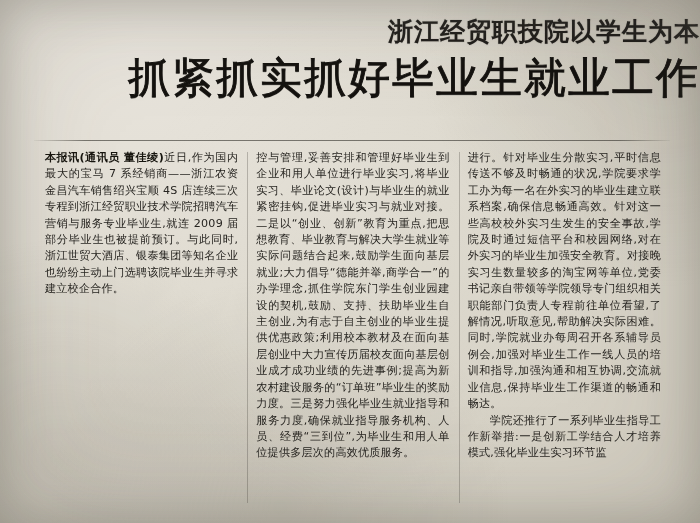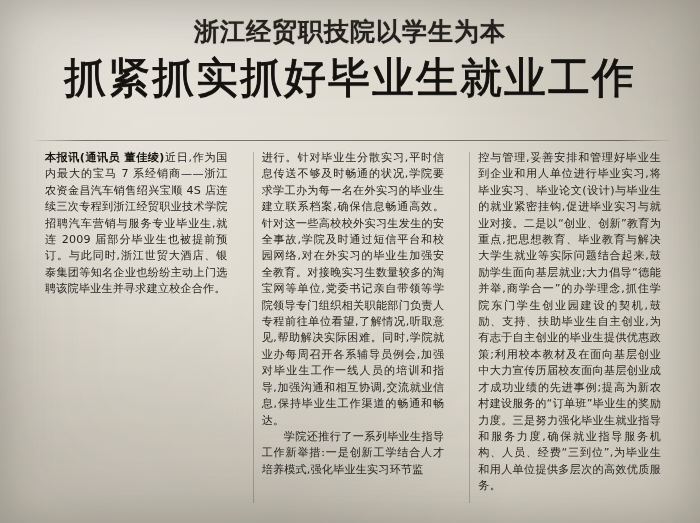--- a/index.html
+++ b/index.html
@@ -35,21 +35,21 @@
     inset: 0;
     pointer-events: none;
     box-shadow: inset 0 0 48px rgba(90,85,75,.35), inset 0 0 120px rgba(90,85,75,.18);
   }
 
   
   .head-wrap {
     position: absolute;
     left: 0; right: 0;
     top: 18px;
-    text-align: center;
+    text-align: right;
   }
   .kicker {
     font-family: "DejaVu Sans", "Liberation Sans", sans-serif;
     font-size: 25px;
     font-weight: 700;
     letter-spacing: 1px;
     color: #201e1b;
     line-height: 1.15;
     text-shadow: 0 0 1px rgba(40,38,34,.5);
   }
@@ -75,21 +75,21 @@
   }
 
   
   .cols {
     position: absolute;
     left: 36px;
     right: 30px;
     top: 150px;
     bottom: 16px;
     display: flex;
-    gap: 16px;
+    gap: 0;
   }
   .col {
     position: relative;
     flex: 1 1 0;
     padding: 0 9px;
     font-size: 11.1px;
     line-height: 16.4px;
     text-align: justify;
     text-justify: inter-character;
     color: #262420;
@@ -131,25 +131,25 @@
 
   <div class="rule"></div>
 
   <div class="cols">
 
     <div class="col blur">
       <p class="noindent"><span class="byline">本报讯(通讯员 董佳绫)</span><span>近日,作为国内最大的宝马 7 系经销商——浙江农资金昌汽车销售绍兴宝顺 4S 店连续三次专程到浙江经贸职业技术学院招聘汽车营销与服务专业毕业生,就连 2009 届部分毕业生也被提前预订。与此同时,浙江世贸大酒店、银泰集团等知名企业也纷纷主动上门选聘该院毕业生并寻求建立校企合作。</span></p>
     </div>
 
     <div class="col blur">
-      <p class="noindent">进行。针对毕业生分散实习,平时信息传送不够及时畅通的状况,学院要求学工办为每一名在外实习的毕业生建立联系档案,确保信息畅通高效。针对这一些高校校外实习生发生的安全事故,学院及时通过短信平台和校园网络,对在外实习的毕业生加强安全教育。对接晚实习生数量较多的淘宝网等单位,党委书记亲自带领等学院领导专门组织相关职能部门负责人专程前往单位看望,了解情况,听取意见,帮助解决实际困难。同时,学院就业办每周召开各系辅导员例会,加强对毕业生工作一线人员的培训和指导,加强沟通和相互协调,交流就业信息,保持毕业生工作渠道的畅通和畅达。</p>
-      <p>学院还推行了一系列毕业生指导工作新举措:一是创新工学结合人才培养模式,强化毕业生实习环节监</p>
+      <p class="noindent">控与管理,妥善安排和管理好毕业生到企业和用人单位进行毕业实习,将毕业实习、毕业论文(设计)与毕业生的就业紧密挂钩,促进毕业实习与就业对接。二是以“创业、创新”教育为重点,把思想教育、毕业教育与解决大学生就业等实际问题结合起来,鼓励学生面向基层就业;大力倡导“德能并举,商学合一”的办学理念,抓住学院东门学生创业园建设的契机,鼓励、支持、扶助毕业生自主创业,为有志于自主创业的毕业生提供优惠政策;利用校本教材及在面向基层创业中大力宣传历届校友面向基层创业成才成功业绩的先进事例;提高为新农村建设服务的“订单班”毕业生的奖励力度。三是努力强化毕业生就业指导和服务力度,确保就业指导服务机构、人员、经费“三到位”,为毕业生和用人单位提供多层次的高效优质服务。</p>
     </div>
 
     <div class="col blur">
-      <p class="noindent">控与管理,妥善安排和管理好毕业生到企业和用人单位进行毕业实习,将毕业实习、毕业论文(设计)与毕业生的就业紧密挂钩,促进毕业实习与就业对接。二是以“创业、创新”教育为重点,把思想教育、毕业教育与解决大学生就业等实际问题结合起来,鼓励学生面向基层就业;大力倡导“德能并举,商学合一”的办学理念,抓住学院东门学生创业园建设的契机,鼓励、支持、扶助毕业生自主创业,为有志于自主创业的毕业生提供优惠政策;利用校本教材及在面向基层创业中大力宣传历届校友面向基层创业成才成功业绩的先进事例;提高为新农村建设服务的“订单班”毕业生的奖励力度。三是努力强化毕业生就业指导和服务力度,确保就业指导服务机构、人员、经费“三到位”,为毕业生和用人单位提供多层次的高效优质服务。</p>
+      <p class="noindent">进行。针对毕业生分散实习,平时信息传送不够及时畅通的状况,学院要求学工办为每一名在外实习的毕业生建立联系档案,确保信息畅通高效。针对这一些高校校外实习生发生的安全事故,学院及时通过短信平台和校园网络,对在外实习的毕业生加强安全教育。对接晚实习生数量较多的淘宝网等单位,党委书记亲自带领等学院领导专门组织相关职能部门负责人专程前往单位看望,了解情况,听取意见,帮助解决实际困难。同时,学院就业办每周召开各系辅导员例会,加强对毕业生工作一线人员的培训和指导,加强沟通和相互协调,交流就业信息,保持毕业生工作渠道的畅通和畅达。</p>
+      <p>学院还推行了一系列毕业生指导工作新举措:一是创新工学结合人才培养模式,强化毕业生实习环节监</p>
     </div>
 
   </div>
 
   <div id="grain"></div>
   <div id="vignette"></div>
 </div>
 
 </body></html>

